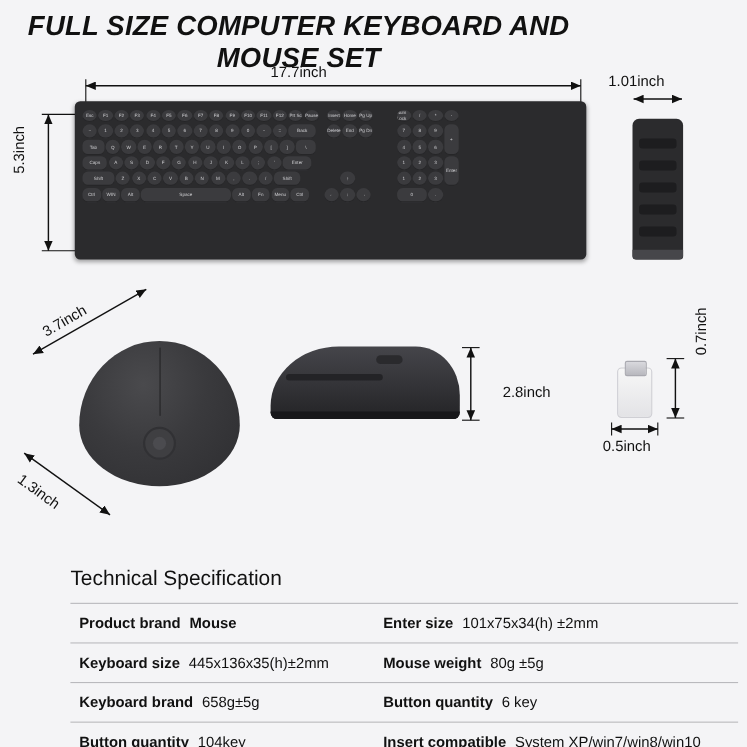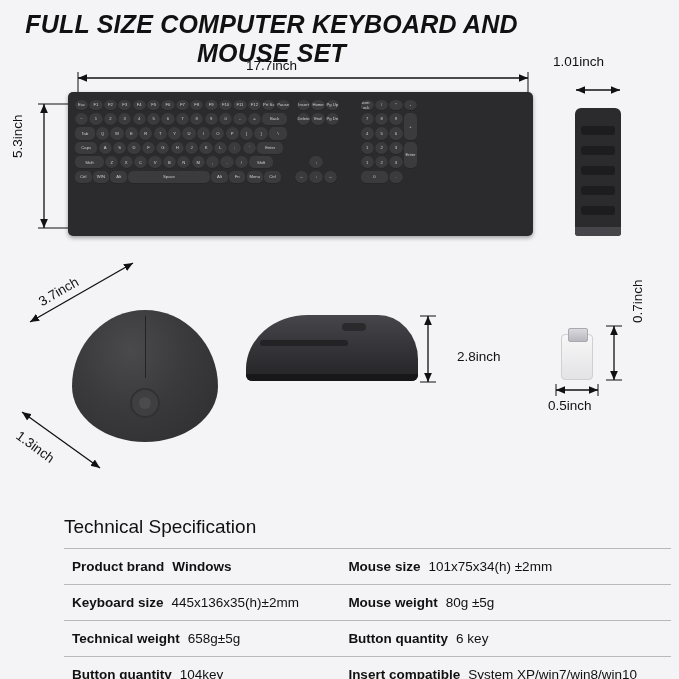--- a/index.html
+++ b/index.html
@@ -178,21 +178,21 @@
     <line x1="606" y1="326" x2="622" y2="326" stroke="#111" stroke-width="1"></line>
     <line x1="606" y1="380" x2="622" y2="380" stroke="#111" stroke-width="1"></line>
 
     <line x1="556" y1="390" x2="598" y2="390" stroke="#111" stroke-width="1.3" marker-start="url(#ah2)" marker-end="url(#ah)"></line>
     <line x1="556" y1="384" x2="556" y2="396" stroke="#111" stroke-width="1"></line>
     <line x1="598" y1="384" x2="598" y2="396" stroke="#111" stroke-width="1"></line>
   </svg>
 
   <div class="dim" style="left:246px;top:58px;">17.7inch</div>
   <div class="dim" style="left:10px;top:158px;transform:rotate(-90deg);transform-origin:left top;">5.3inch</div>
-  <div class="dim" style="left:553px;top:54px;">1.01inch</div>
+  <div class="dim" style="left:553px;top:66px;">1.01inch</div>
   <div class="dim" style="left:36px;top:296px;transform:rotate(-30deg);transform-origin:left top;">3.7inch</div>
   <div class="dim" style="left:22px;top:428px;transform:rotate(36deg);transform-origin:left top;">1.3inch</div>
   <div class="dim" style="left:457px;top:349px;">2.8inch</div>
   <div class="dim" style="left:630px;top:323px;transform:rotate(-90deg);transform-origin:left top;">0.7inch</div>
   <div class="dim" style="left:548px;top:398px;">0.5inch</div>
 
   <div class="kb">
     <div class="kb-inner" id="kb-keys">
         <div class="key" style="left: 7px; top: 8px; width: 13.2px; height: 11px;">Esc</div>
         <div class="key" style="left: 21.4px; top: 8px; width: 13.2px; height: 11px;">F1</div>
@@ -327,29 +327,29 @@
 
   <div class="dongle">
     <div class="metal"></div>
   </div>
 
   <div class="spec">
     <h2>Technical Specification</h2>
     <table class="spec-table">
       <tbody>
         <tr>
-          <td class="l"><span class="lbl">Product brand</span><span class="val">Windows</span></td>
-          <td class="r"><span class="lbl">Mouse size</span><span class="val norm">101x75x34(h) ±2mm</span></td>
+          <td class="l"><span class="lbl">Product brand</span><span class="val">Mouse</span></td>
+          <td class="r"><span class="lbl">Enter size</span><span class="val norm">101x75x34(h) ±2mm</span></td>
         </tr>
         <tr>
           <td class="l"><span class="lbl">Keyboard size</span><span class="val norm">445x136x35(h)±2mm</span></td>
           <td class="r"><span class="lbl">Mouse weight</span><span class="val norm">80g ±5g</span></td>
         </tr>
         <tr>
-          <td class="l"><span class="lbl">Technical weight</span><span class="val norm">658g±5g</span></td>
+          <td class="l"><span class="lbl">Keyboard brand</span><span class="val norm">658g±5g</span></td>
           <td class="r"><span class="lbl">Button quantity</span><span class="val norm">6 key</span></td>
         </tr>
         <tr>
           <td class="l"><span class="lbl">Button quantity</span><span class="val norm">104key</span></td>
           <td class="r"><span class="lbl">Insert compatible</span><span class="val norm">System XP/win7/win8/win10</span></td>
         </tr>
       </tbody>
     </table>
   </div>
 

